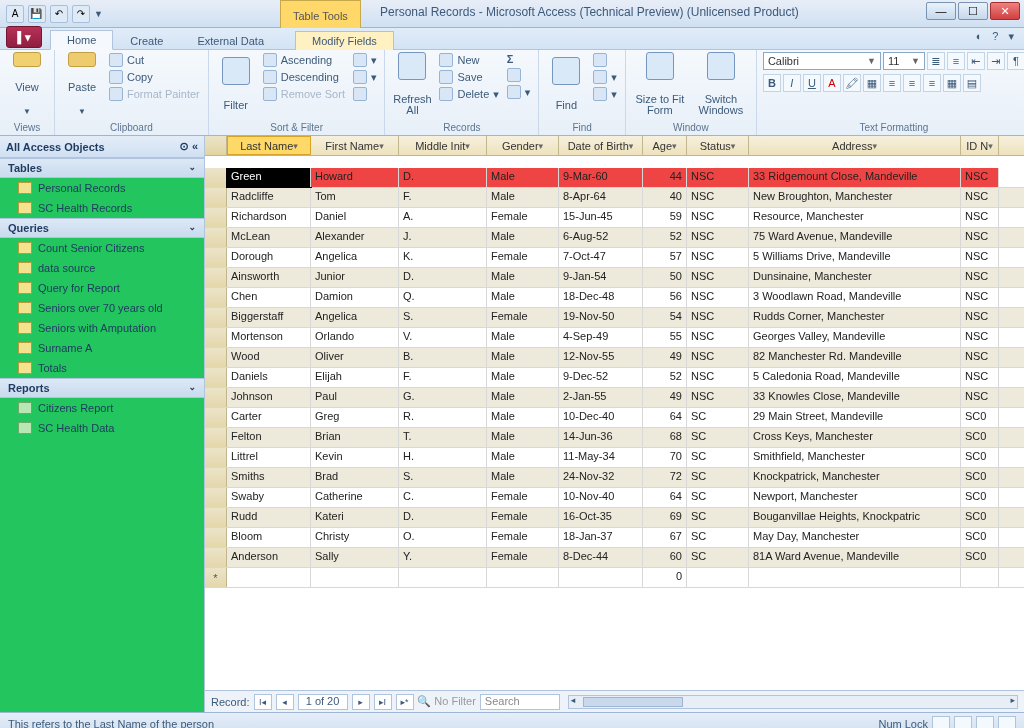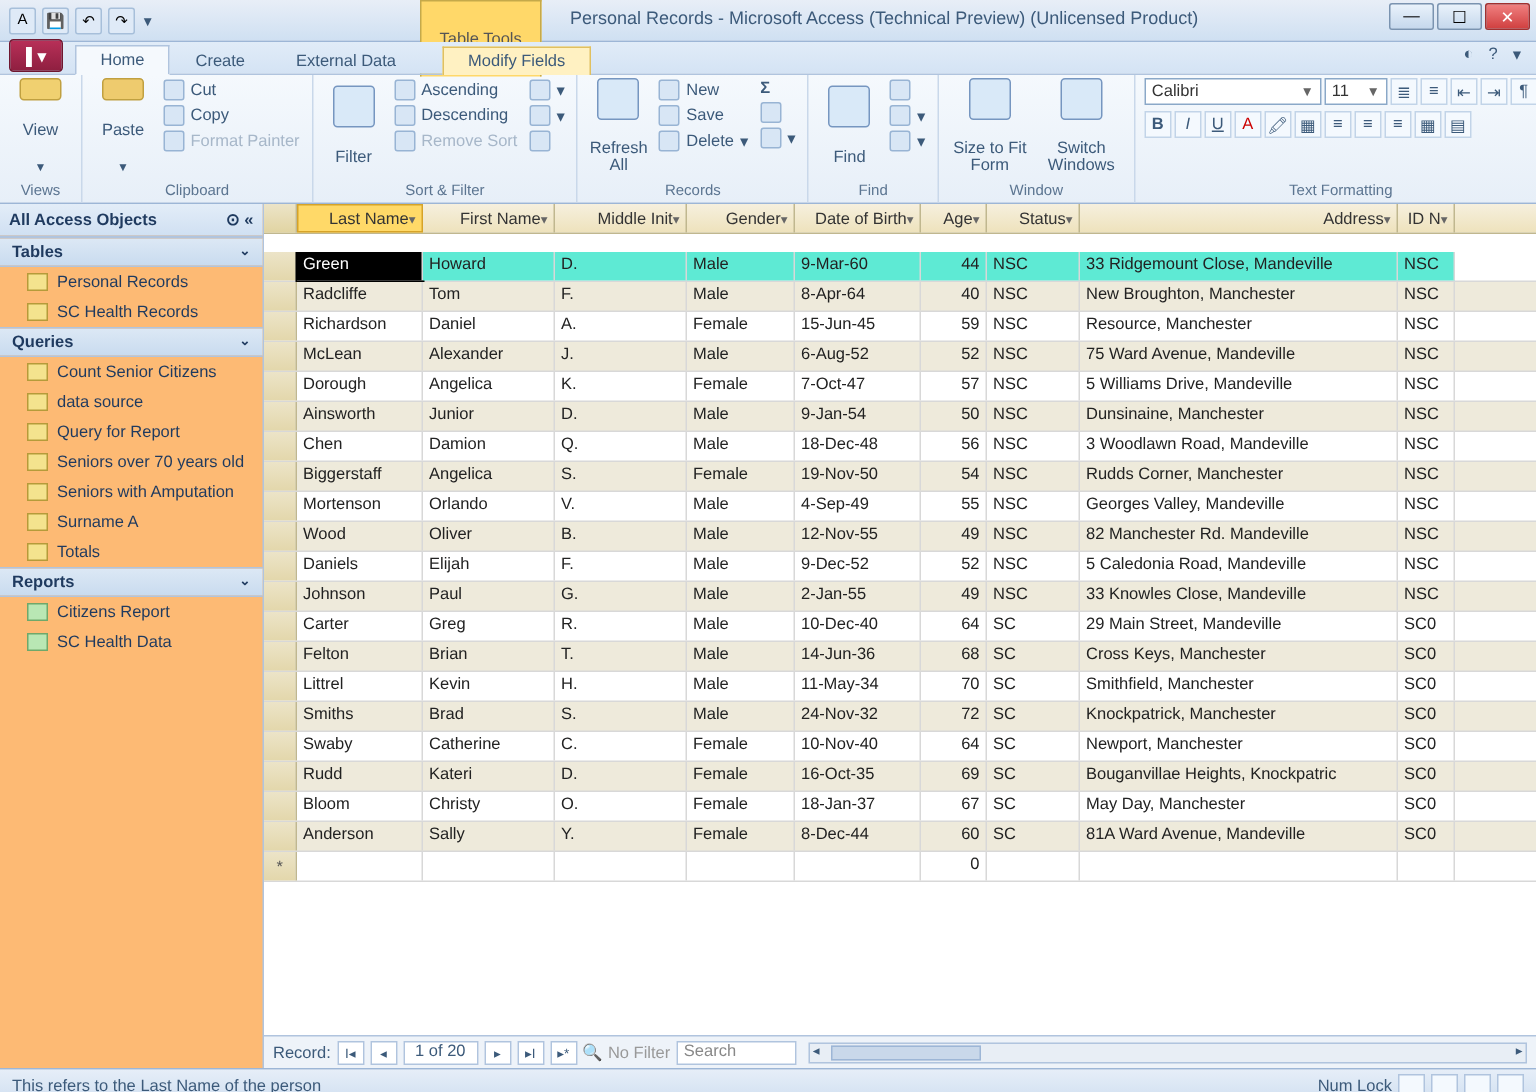--- a/index.html
+++ b/index.html
@@ -1,21 +1,21 @@
 <!DOCTYPE html>
 <html><head>
 <meta charset="utf-8">
 <style>
 * { box-sizing: border-box; margin: 0; padding: 0; font-family: "Segoe UI", Tahoma, sans-serif; }
 body { width: 1024px; height: 728px; overflow: hidden; background: #fff; font-size: 11px; }
 .titlebar { height: 28px; background: linear-gradient(#e8eef7,#cfe0f2); display: flex; align-items: center; position: relative; border-bottom: 1px solid #9db6d6; }
 .qat { display: flex; gap: 4px; padding-left: 6px; align-items: center; }
 .qat-btn { width: 18px; height: 18px; background: #dfeaf7; border: 1px solid #a7bfda; border-radius: 2px; font-size: 10px; display: flex; align-items: center; justify-content: center; }
 .table-tools-tab { position: absolute; left: 280px; top: 0; height: 28px; display: flex; flex-direction: column; align-items: center; }
-.table-tools-label { background: #ffd869; color: #555; padding: 19px 12px; font-size: 11px; border: 1px solid #c5a94a; border-bottom: none; }
+.table-tools-label { background: #ffd869; color: #555; padding: 9px 12px; font-size: 11px; border: 1px solid #c5a94a; border-bottom: none; }
 .title-text { position: absolute; left: 380px; top: 5px; color: #3c5a7a; font-size: 12px; }
 .win-controls { position: absolute; right: 4px; top: 2px; display: flex; gap: 2px; }
 .win-btn { width: 30px; height: 18px; border: 1px solid #7a93b0; background: linear-gradient(#e9f2fb,#c6d8ec); display: flex; align-items: center; justify-content: center; font-size: 11px; border-radius: 2px; }
 .win-close { background: linear-gradient(#f08080,#d04040); color: #fff; border-color: #a03030; }
 .ribbon-tabs { height: 22px; background: linear-gradient(#e1ecf8,#d4e3f4); display: flex; align-items: flex-end; padding-left: 50px; border-bottom: 1px solid #b0c4de; position: relative; }
 .app-button { position: absolute; left: 6px; top: -2px; width: 36px; height: 22px; background: linear-gradient(#b83058,#8f1f40); border: 1px solid #6f1730; border-radius: 3px; color: #fff; display: flex; align-items: center; justify-content: center; font-weight: bold; }
 .tab { padding: 3px 16px; color: #3c5a7a; cursor: default; border: 1px solid transparent; border-bottom: none; position: relative; top: 1px; }
 .tab.active { background: #f5f9fd; border-color: #b0c4de; border-bottom: 1px solid #f5f9fd; }
 .tab.context { background: #fff1c2; border: 1px solid #e0c060; border-bottom: none; }
 .help-icons { position: absolute; right: 10px; top: 2px; display: flex; gap: 10px; color: #3c5a7a; }
@@ -29,40 +29,40 @@
 .big-icon.filter { background: #d9e9f8; border-color: #7696c0; }
 .small-list { display: flex; flex-direction: column; gap: 1px; }
 .small-btn { display: flex; align-items: center; gap: 4px; color: #3c5a7a; padding: 1px 2px; white-space: nowrap; font-size: 11px; }
 .small-btn.disabled { color: #a7b7c9; }
 .small-icon { width: 14px; height: 14px; background: #d8e6f5; border: 1px solid #98b4d4; border-radius: 2px; display: inline-block; }
 .font-box { width: 118px; height: 18px; border: 1px solid #8aa8c8; background: #fff; padding: 1px 4px; display: flex; align-items: center; justify-content: space-between; color: #333; }
 .size-box { width: 42px; height: 18px; border: 1px solid #8aa8c8; background: #fff; padding: 1px 4px; display: flex; align-items: center; justify-content: space-between; color: #333; }
 .fmt-row { display: flex; gap: 2px; align-items: center; }
 .fmt-btn { width: 18px; height: 18px; border: 1px solid #c2d4e8; display: flex; align-items: center; justify-content: center; font-size: 11px; color: #3c5a7a; background: #f4f9fe; }
 .workspace { display: flex; height: 576px; }
-.nav-pane { width: 176px; background: #fdba74; border-right: 1px solid #b0c4de; display: flex; flex-direction: column; }
+.nav-pane { width: 205px; background: #22c55e; border-right: 1px solid #b0c4de; display: flex; flex-direction: column; }
 .nav-header { height: 22px; background: linear-gradient(#e3edf8,#d0e0f2); border-bottom: 1px solid #b0c4de; display: flex; align-items: center; justify-content: space-between; padding: 0 6px; color: #1f3a5f; font-weight: bold; }
 .nav-group-hdr { background: linear-gradient(#dce8f5,#c9dbef); color: #1f3a5f; font-weight: bold; padding: 3px 8px; border-top: 1px solid #b0c4de; border-bottom: 1px solid #b0c4de; display: flex; justify-content: space-between; text-align: center; }
 .nav-item { display: flex; align-items: center; gap: 6px; padding: 4px 10px 4px 18px; color: #1f3a5f; }
 .nav-icon { width: 14px; height: 12px; background: #f4e38e; border: 1px solid #b59b3a; }
 .nav-icon.report { background: #b9e7b4; border-color: #6fa86a; }
 .content { flex: 1; display: flex; flex-direction: column; position: relative; }
 .datasheet { flex: 1; overflow: hidden; display: flex; flex-direction: column; }
 .grid-header { display: flex; height: 20px; background: linear-gradient(#f6f0de,#eee2bc); border-bottom: 1px solid #c0b78f; }
 .row-selector-hdr { width: 22px; background: linear-gradient(#ece4c8,#e1d4a2); border-right: 1px solid #c0b78f; }
-.col-hdr { border-right: 1px solid #c0b78f; display: flex; align-items: center; justify-content: flex-end; padding: 0 4px; color: #333; font-size: 11px; position: relative; }
+.col-hdr { border-right: 1px solid #c0b78f; display: flex; align-items: center; justify-content: center; padding: 0 4px; color: #333; font-size: 11px; position: relative; }
 .col-hdr.active { background: #ffd968; border: 1px solid #d6a328; }
 .drop { color: #666; font-size: 9px; }
 .grid-body { flex: 1; overflow: auto; margin-top: 12px; }
 .grid-row { display: flex; height: 20px; border-bottom: 1px solid #d8d8d8; }
 .grid-row.alt { background: #eeeadb; }
 .row-selector { width: 22px; background: linear-gradient(#ece4c8,#e3d7ab); border-right: 1px solid #c0b78f; }
 .cell { border-right: 1px solid #d8d8d8; padding: 2px 4px; font-size: 11px; color: #222; overflow: hidden; white-space: nowrap; }
 .cell.num { text-align: right; }
-.cell.selected { background: #5eead4; }
+.cell.selected { background: #ef4444; }
 .cell.editing { background: #000; color: #fff; outline: 1px solid #000; }
 .new-row-marker { width: 22px; background: linear-gradient(#ece4c8,#e3d7ab); border-right: 1px solid #c0b78f; display: flex; align-items: center; justify-content: center; color: #555; }
 .record-nav { height: 22px; background: #eef3f9; border-top: 1px solid #b0c4de; display: flex; align-items: center; gap: 4px; padding: 0 6px; font-size: 11px; color: #3c5a7a; }
 .rec-btn { width: 18px; height: 16px; border: 1px solid #b0c4de; background: #fff; display: flex; align-items: center; justify-content: center; font-size: 9px; }
 .rec-input { width: 50px; height: 16px; border: 1px solid #b0c4de; background: #fff; text-align: center; font-size: 11px; }
 .search-box { width: 80px; height: 16px; border: 1px solid #b0c4de; background: #fff; color: #888; padding: 0 4px; font-size: 11px; }
 .hscroll { flex: 1; height: 14px; background: #e8eef5; border: 1px solid #b0c4de; margin-left: 4px; position: relative; }
 .hscroll-thumb { position: absolute; left: 14px; top: 1px; width: 100px; height: 10px; background: #c9d8ea; border: 1px solid #9db6d6; }
 .statusbar { height: 22px; background: linear-gradient(#e6eef8,#d1e0f1); border-top: 1px solid #9db6d6; display: flex; align-items: center; justify-content: space-between; padding: 0 8px; color: #3c5a7a; font-size: 11px; }
 .status-right { display: flex; gap: 4px; align-items: center; }

